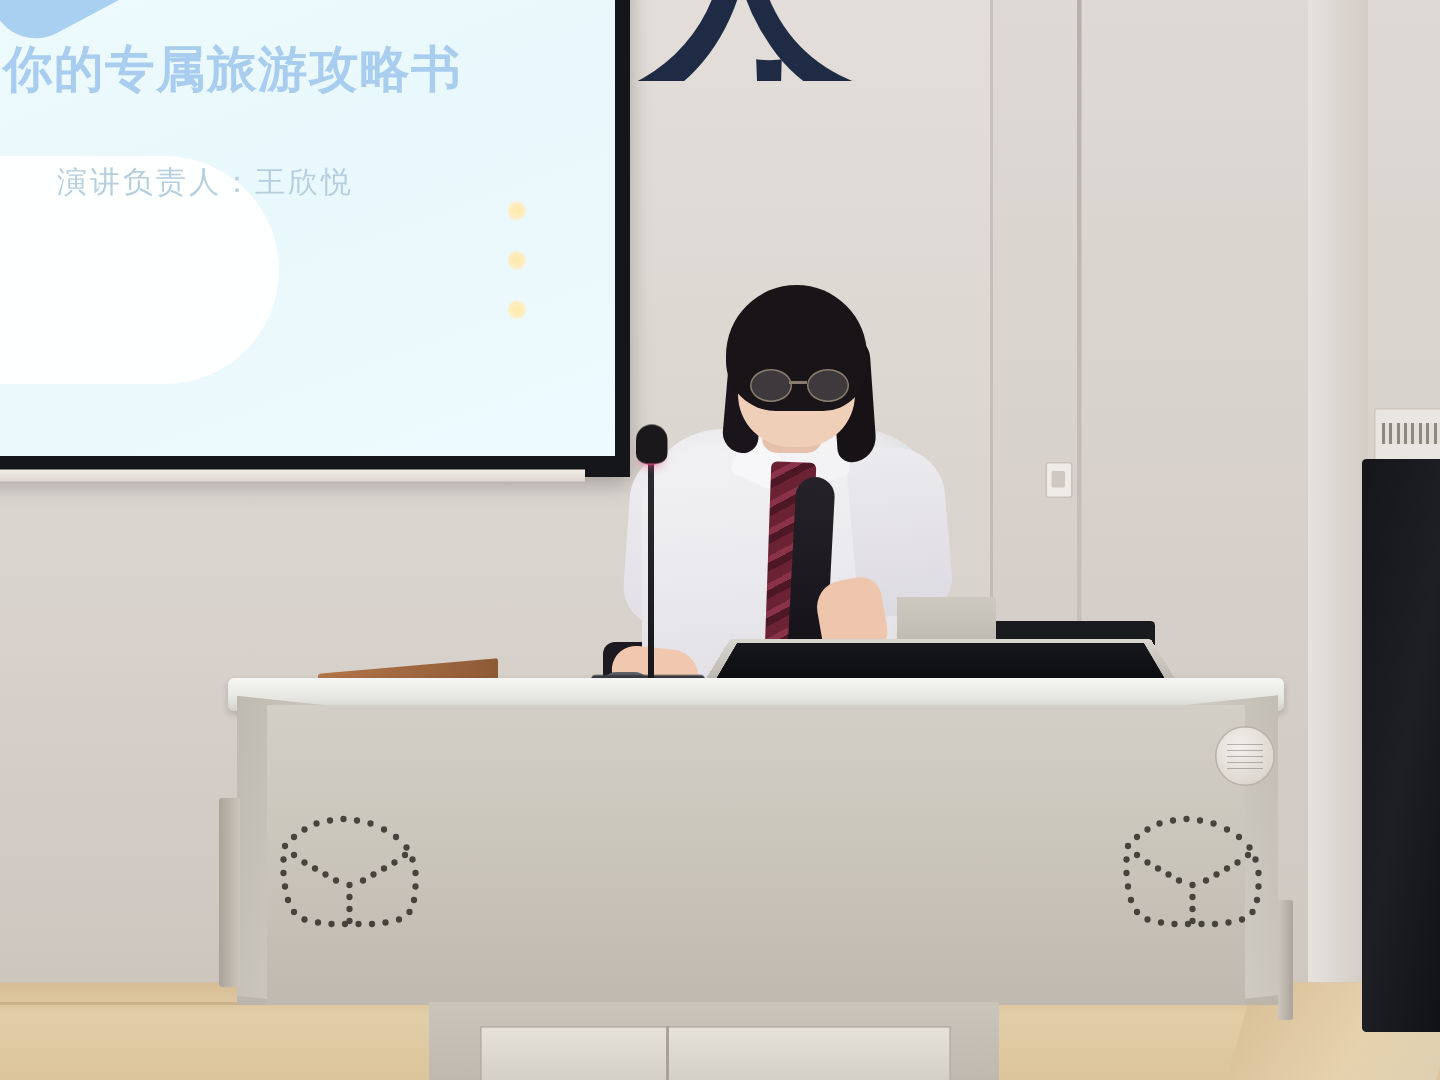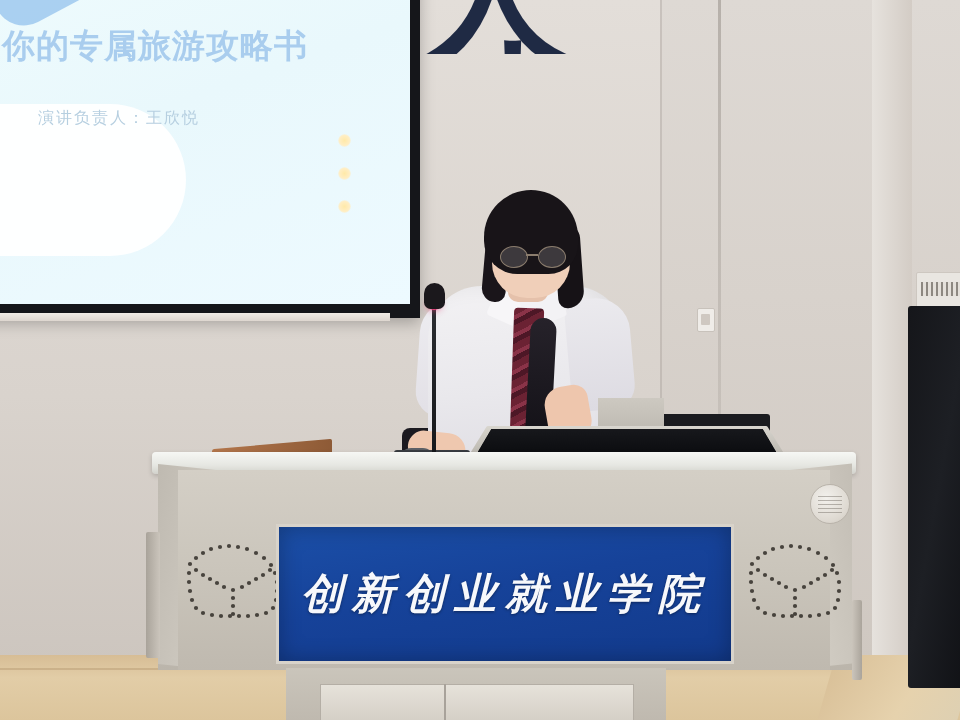--- a/index.html
+++ b/index.html
@@ -73,21 +73,21 @@
     transform:rotate(-28deg);border-radius:6px 30px 6px 30px;
   }
   .slide-title{
     position:absolute;left:-8px;top:38px;width:430px;
     font-size:33px;font-weight:bold;letter-spacing:1px;
     color:#a9cdee;white-space:nowrap;
     font-family:"DejaVu Sans","Liberation Sans",sans-serif;
   }
   .slide-lead{
     position:absolute;left:62px;top:122px;
-    font-size:16px;color:#b6cfe0;letter-spacing:2px;
+    font-size:20px;color:#b6cfe0;letter-spacing:2px;
     font-family:"DejaVu Sans","Liberation Sans",sans-serif;
   }
   .slide-members{
     position:absolute;left:48px;top:175px;width:255px;
     font-size:17px;line-height:1.45;color:#93b9d4;letter-spacing:1px;
     font-family:"DejaVu Sans","Liberation Sans",sans-serif;
   }
   .slide-dots{
     position:absolute;left:362px;top:148px;
     display:flex;flex-direction:column;gap:20px;
@@ -506,21 +506,18 @@
         <circle cx="62" cy="53" r="2.1"></circle>
       <circle cx="53" cy="56" r="2.1"></circle>
         <circle cx="53" cy="64" r="2.1"></circle>
       <circle cx="53" cy="72" r="2.1"></circle>
         <circle cx="53" cy="80" r="2.1"></circle>
     </g>
   </svg>
 
   <div class="podium-sticker"></div>
 
-  <div class="podium-sign">
-    <span class="podium-sign-text">创新创业就业学院</span>
-  </div>
 
   <div class="podium-base"></div>
   <div class="podium-base-panel"></div>
   <div class="podium-base-split"></div>
 
 </div>
 
 </body></html>

